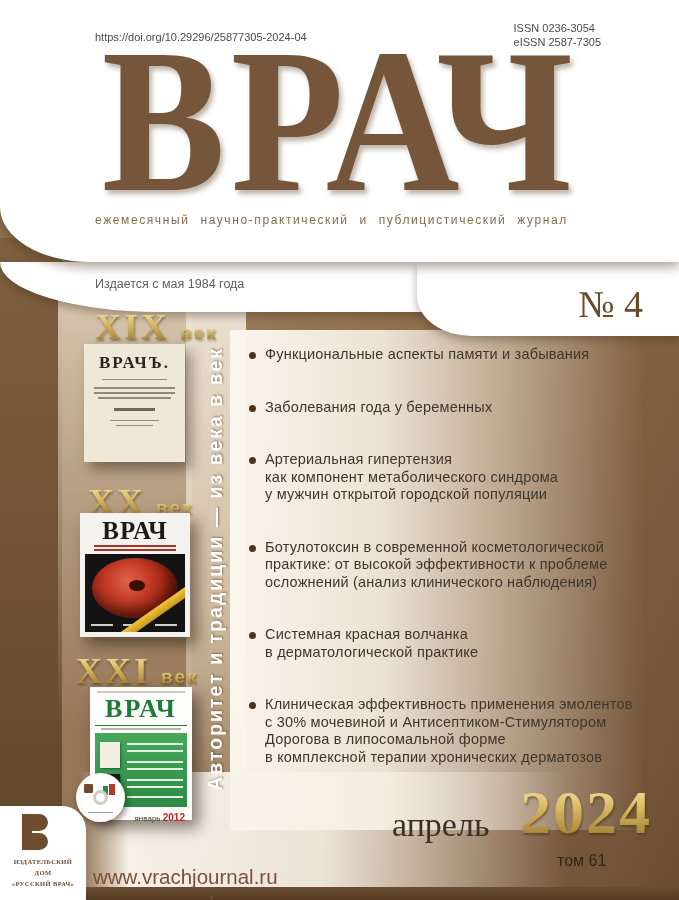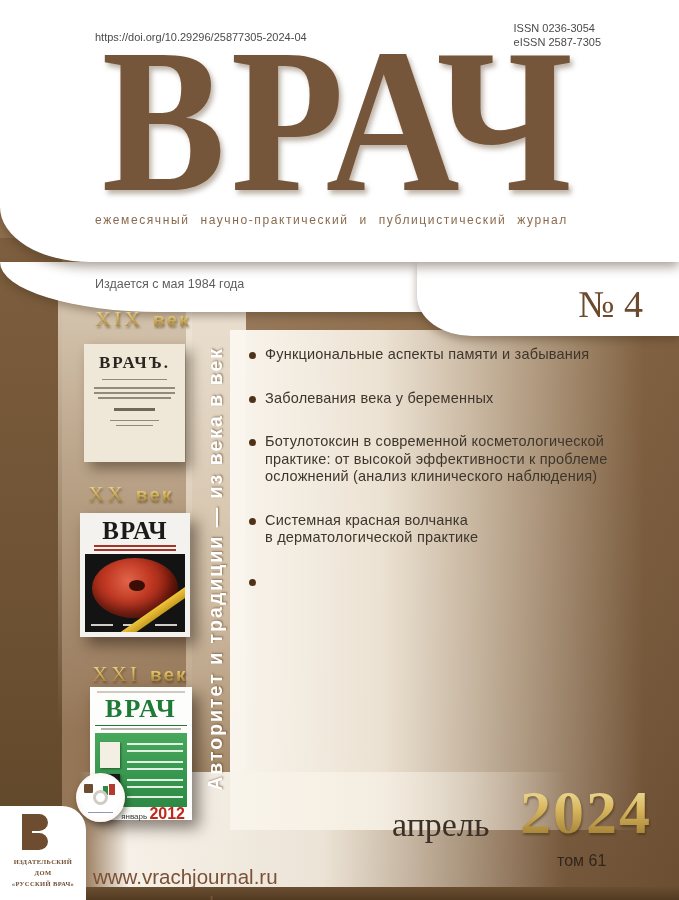--- a/index.html
+++ b/index.html
@@ -47,25 +47,25 @@
   .gold-text { color:#caa753;
     background:linear-gradient(to bottom,#f6e9ae 5%,#d8b75e 45%,#93702a 95%);
     -webkit-background-clip:text; background-clip:text;
     filter:drop-shadow(1px 2px 1px rgba(60,40,10,.5)); }
   @supports ((-webkit-background-clip: text) or (background-clip: text)) {
     .gold-text { color:transparent; }
   }
 
   
   .era { position:absolute; display:flex; align-items:baseline; gap:10px; z-index:4; }
-  .era-roman { font-family:"Liberation Serif", serif; font-weight:normal; font-size:22px; letter-spacing:3px; }
+  .era-roman { font-family:"Liberation Serif", serif; font-weight:bold; font-size:36px; letter-spacing:3px; }
   .era-word { font-size:19px; font-weight:bold; letter-spacing:2px; }
   .era-19 { left:95px; top:306px; }
   .era-20 { left:88px; top:481px; }
-  .era-21 { left:92px; top:650px;margin-top:11px; }
+  .era-21 { left:76px; top:650px; }
 
   
   .cover-xix { position:absolute; left:84px; top:344px; width:101px; height:118px; z-index:4;
     background:#efe8d8; box-shadow:6px 7px 12px rgba(40,25,10,.45); padding-top:9px; box-sizing:border-box; }
   .c19-title { font-family:"Liberation Serif", serif; font-weight:bold; font-size:17px;
     letter-spacing:2px; color:#2a2520; text-align:center; }
   .bar { height:2px; background:#918a7d; }
   .cover-xix .b1 { margin:6px 18px 0; height:1px; }
   .cover-xix .b2 { margin:7px 10px 0; } .cover-xix .b3 { margin:3px 10px 0; }
   .cover-xix .b4 { margin:3px 14px 0; } .cover-xix .b5 { margin:9px 30px 0; height:3px; background:#6e675c; }
@@ -94,40 +94,40 @@
     color:#1d7a37; text-align:center; letter-spacing:2px; }
   .c21-rule { height:1px; background:#1d7a37; margin:3px 0 2px; }
   .c21-sub { height:2px; background:#b9b4a8; margin:0 6px 3px; }
   .c21-panel { position:relative; height:74px; background:linear-gradient(#47a85c,#2d8a44); }
   .c21-thumb1 { position:absolute; left:5px; top:9px; width:20px; height:26px; background:#f3efe2;
     box-shadow:1px 1px 2px rgba(0,0,0,.4); }
   .c21-thumb2 { position:absolute; left:5px; top:41px; width:20px; height:26px; background:#1b1b1b;
     box-shadow:1px 1px 2px rgba(0,0,0,.4); }
   .c21-line { position:absolute; left:32px; width:56px; height:2px; background:rgba(255,255,255,.85); }
   .c21-date { position:absolute; right:2px; bottom:-16px; font-size:8px; color:#3a3a3a; }
-  .c21-year { color:#c0271d; font-weight:bold; font-size:16px; }
+  .c21-year { color:#c0271d; font-weight:bold; font-size:10px; }
 
   .disc { position:absolute; left:76px; top:773px; width:49px; height:49px; border-radius:50%; z-index:5;
     background:radial-gradient(circle,#ffffff 52%,#efece4 100%); box-shadow:2px 3px 6px rgba(30,18,8,.5); }
   .disc-hole { position:absolute; left:17px; top:17px; width:15px; height:15px; border-radius:50%;
     background:#fff; border:3px solid #cfccc4; box-sizing:border-box; }
   .disc-logo { position:absolute; left:8px; top:11px; width:9px; height:9px; background:#6d4c30; border-radius:1px; }
   .disc-art1 { position:absolute; right:10px; top:11px; width:6px; height:11px; background:#b23a2e; }
   .disc-art2 { position:absolute; right:17px; top:13px; width:5px; height:9px; background:#2d8a44; }
   .disc-line { position:absolute; left:12px; bottom:9px; width:25px; height:1px; background:#8f96b5; }
 
   .tagline-box { position:absolute; left:196px; top:316px; width:38px; height:505px; z-index:4;
     display:flex; align-items:center; justify-content:center; }
   .tagline { writing-mode:vertical-rl; transform:rotate(180deg); white-space:nowrap;
     font-size:19.5px; font-weight:bold; letter-spacing:2px; color:#ffffff;
     text-shadow:1px 1px 2px rgba(90,60,30,.55); }
 
   
   .articles { position:absolute; left:249px; top:346px; width:418px; z-index:4;
-    display:flex; flex-direction:column; gap:26px; }
+    display:flex; flex-direction:column; gap:35px; }
   .article { display:flex; gap:9px; }
   .bullet { flex:0 0 auto; width:7px; height:7px; border-radius:50%; background:#4f3118; margin-top:6px; }
   .article-text { font-size:14.5px; line-height:17.5px; color:#3e362c; letter-spacing:.2px; white-space:pre-line; }
 
   
   .month { position:absolute; left:392px; top:806px; font-family:"Liberation Serif", serif;
     font-size:34px; color:#3c3126; z-index:4; }
   .year { position:absolute; left:520px; top:777px; font-family:"Liberation Serif", serif; font-weight:bold;
     font-size:62px; letter-spacing:2px; z-index:4;text-align:right; }
   .volume { position:absolute; left:557px; top:852px; font-size:16px; color:#2f261c; z-index:4; }
@@ -242,40 +242,50 @@
   <div class="articles">
 
       <div class="article">
         <span class="bullet"></span>
         <span class="article-text">Функциональные аспекты памяти и забывания</span>
       </div>
 
 
       <div class="article">
         <span class="bullet"></span>
-        <span class="article-text">Заболевания века у беременных</span>
-      </div>
-
+        <span class="article-text">Заболевания года у беременных</span>
+      </div>
+
+      <div class="article">
+        <span class="bullet"></span>
+        <span class="article-text">Артериальная гипертензия
+как компонент метаболического синдрома
+у мужчин открытой городской популяции</span>
+      </div>
 
       <div class="article">
         <span class="bullet"></span>
         <span class="article-text">Ботулотоксин в современной косметологической
 практике: от высокой эффективности к проблеме
 осложнений (анализ клинического наблюдения)</span>
       </div>
 
       <div class="article">
         <span class="bullet"></span>
         <span class="article-text">Системная красная волчанка
 в дерматологической практике</span>
       </div>
 
 
       <div class="article">
         <span class="bullet"></span>
+        <span class="article-text">Клиническая эффективность применения эмолентов
+с 30% мочевиной и Антисептиком-Стимулятором
+Дорогова в липосомальной форме
+в комплексной терапии хронических дерматозов</span>
       </div>
     </div>
 
   <div class="month">апрель</div>
   <div class="year gold-text">2024</div>
   <div class="volume">том 61</div>
 
   <div class="urls">
     <a class="url" href="#">www.vrachjournal.ru</a>
     <a class="url" href="#">www.rusvrach.ru</a>

